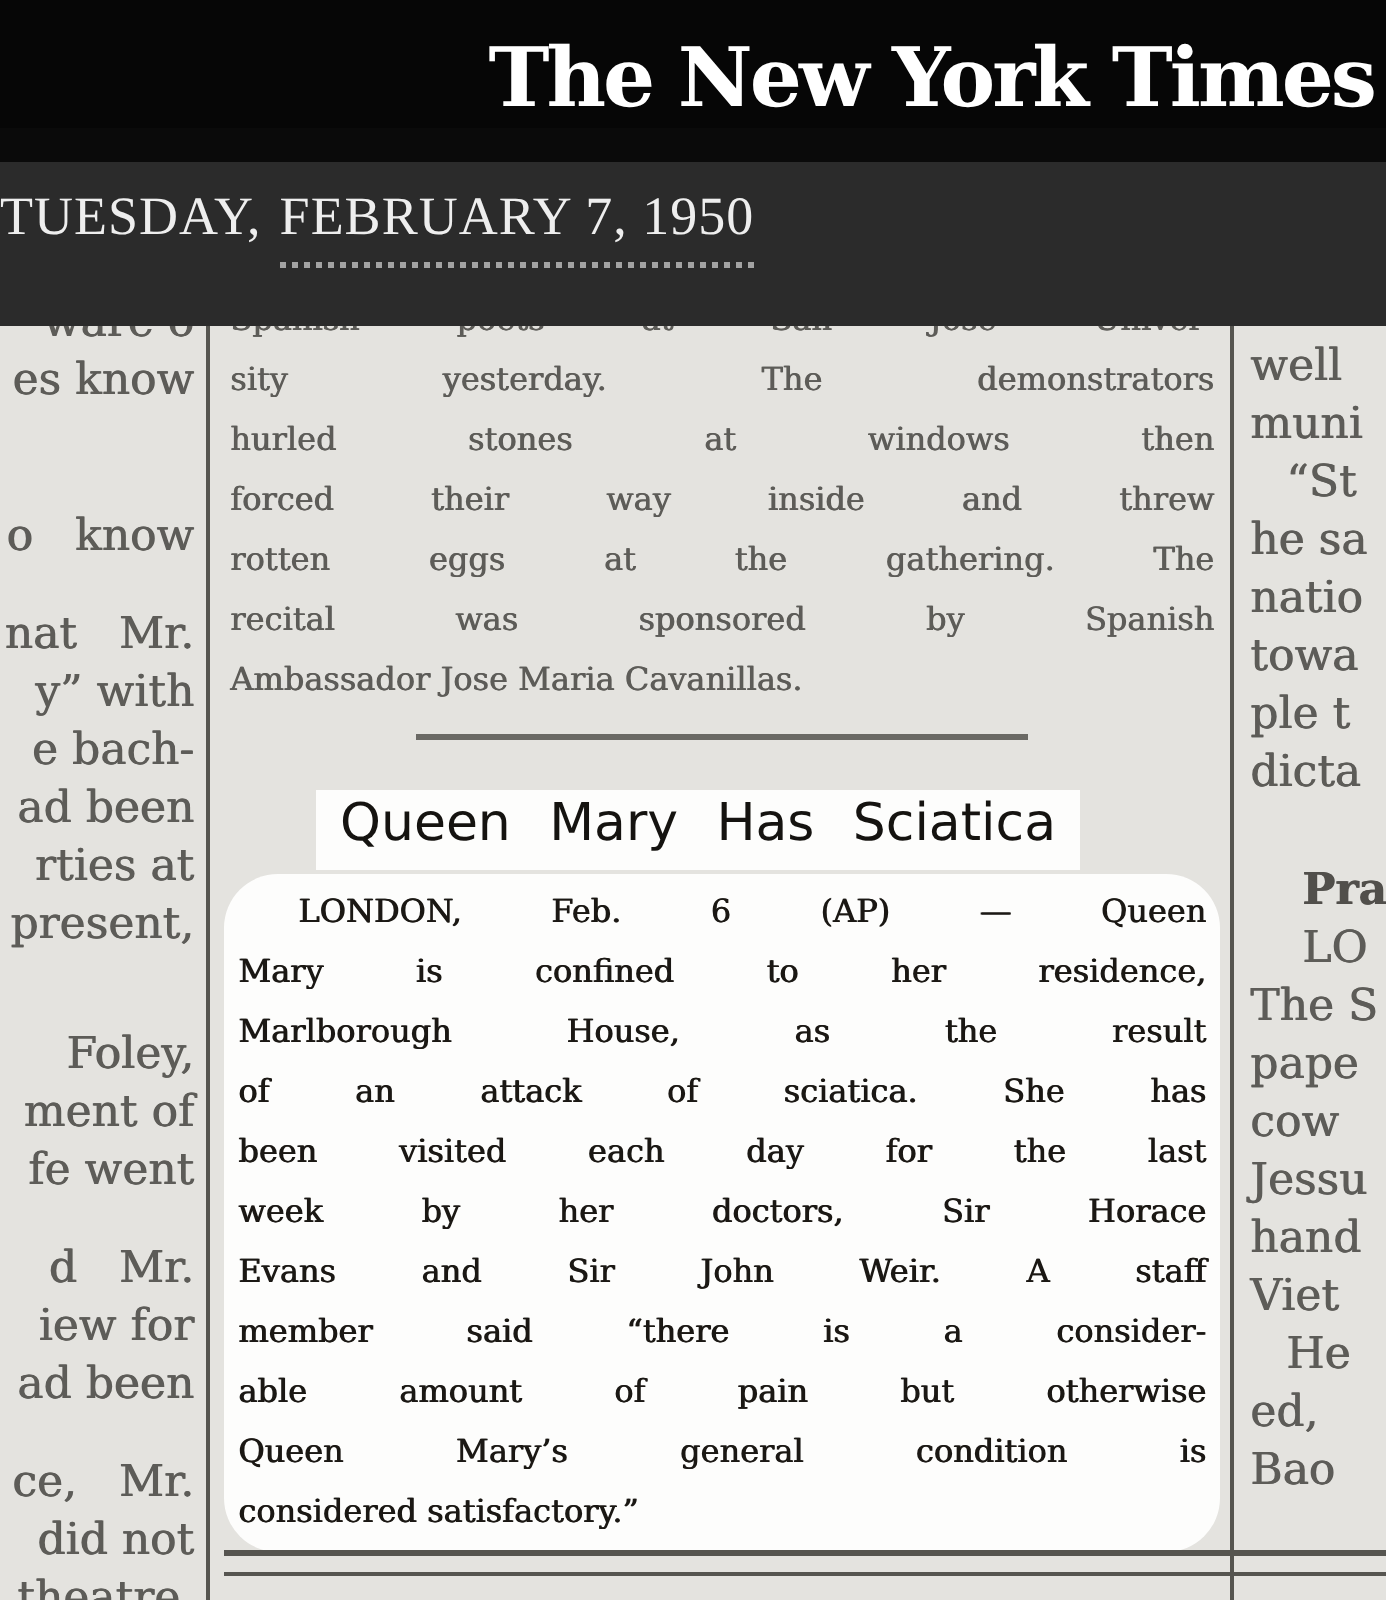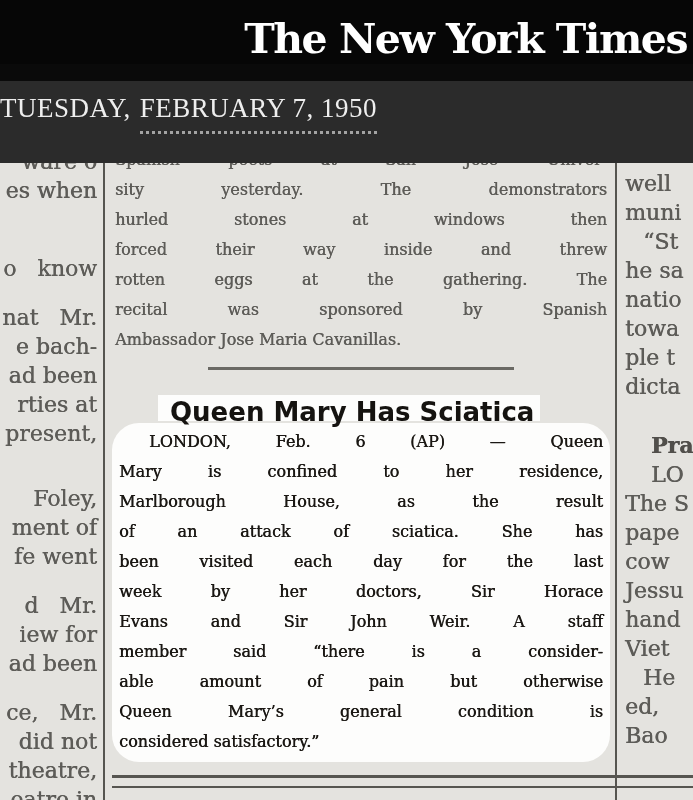--- a/index.html
+++ b/index.html
@@ -59,23 +59,23 @@
     text-align:justify; text-align-last:justify;
   }
   .story-top .jline {
     color:#5d5c58; text-shadow:0.4px 0 currentColor; padding:0 3px;
   }
   .jline.last { text-align-last:left; }
 
   .sep { margin:12px auto 0; width:306px; height:0; border-top:3px solid #6a6964; }
 
   .headline {
-    margin:25px 0 0 46px; width:382px; height:26px; line-height:34px;
+    margin:25px 0 0 46px; width:382px; height:40px; line-height:34px;
     background:#fdfdfc; box-sizing:border-box; padding:0 12px;
-    font-family:"DejaVu Sans", sans-serif; font-weight:bold; font-size:26px;
+    font-family:"DejaVu Sans", sans-serif; font-weight:normal; font-size:26px;
     color:#151310; text-align:justify; text-align-last:justify; white-space:nowrap;
   }
 
   .article { margin-top:2px; background:#fdfdfc; padding:4px 7px 5px;border-radius:27px; }
   .article .jline { color:#1b1814; text-shadow:0.45px 0 currentColor; }
   .article .jline.indent { padding-left:30px; }
 
   .col-right { position:absolute; left:625px; top:0; width:80px; }
   .col-right .pline:first-child { margin-top:6px; }
 
@@ -94,24 +94,25 @@
   </header>
 
   <div class="datebar">
     <span class="day">TUESDAY,</span><span class="date-link">FEBRUARY 7, 1950</span>
   </div>
 
   <div class="paper">
 
     <div class="col-left">
       <div class="pline">ware o</div>
-      <div class="pline">es when</div>
+      <div class="pline">es know</div>
       <div class="gap29"></div>
       <div class="pline ws">o know</div>
       <div class="pline ws">nat Mr.</div>
+      <div class="pline">y” with</div>
       <div class="pline">e bach-</div>
       <div class="pline">ad been</div>
       <div class="pline">rties at</div>
       <div class="pline">present,</div>
       <div class="gap36"></div>
       <div class="pline">Foley,</div>
       <div class="pline">ment of</div>
       <div class="pline">fe went</div>
       <div class="pline ws">d Mr.</div>
       <div class="pline">iew for</div>

